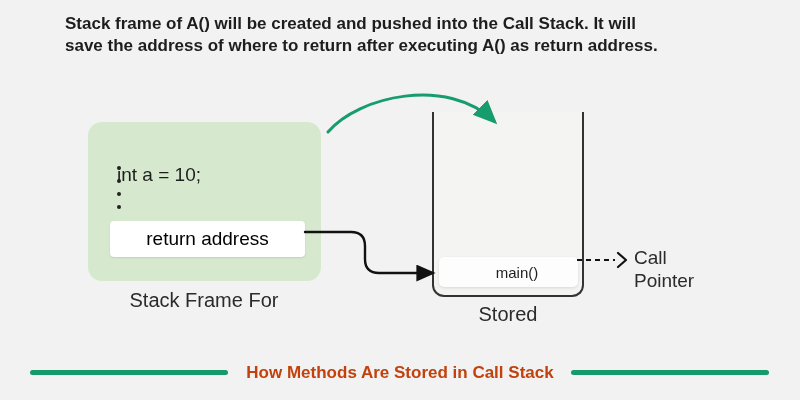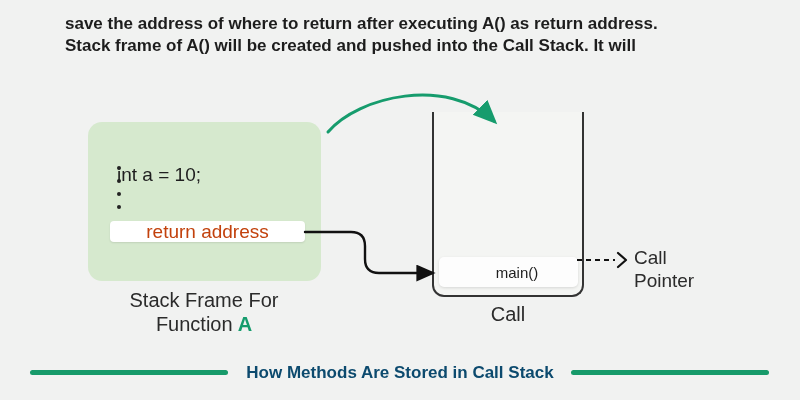--- a/index.html
+++ b/index.html
@@ -47,29 +47,29 @@
     gap: 9px;
   }
   .v-ellipsis i {
     width: 4px; height: 4px;
     border-radius: 50%;
     background: #222;
   }
   .return-box {
     position: absolute;
     left: 22px; top: 99px;
-    width: 195px; height: 21px;
+    width: 195px; height: 36px;
     background: #ffffff;
     border-radius: 4px;
     box-shadow: 0 1px 2px rgba(0,0,0,0.10);
     display: flex;
     align-items: center;
     justify-content: center;
     font-size: 19px;
-    color: #c2410c;
+    color: #000000;
   }
 
   
   .frame-caption {
     position: absolute;
     left: 84px; top: 288px;
     width: 240px;
     text-align: center;
     font-size: 20px;
     line-height: 24px;
@@ -139,56 +139,55 @@
     border-radius: 3px;
   }
   .footer-bar.left { left: 30px; }
   .footer-bar.right { left: 571px; }
   .footer-title {
     position: absolute;
     left: 0; right: 0; top: 363px;
     text-align: center;
     font-weight: bold;
     font-size: 17px;
-    color: #0c4a6e;
+    color: #c2410c;
   }
 </style>
 </head>
 <body>
 
 <div class="canvas">
 
   <div class="header">
+    <div>Stack frame of A() will be created and pushed into the Call Stack. It will</div>
     <div>save the address of where to return after executing A() as return address.</div>
-    <div>Stack frame of A() will be created and pushed into the Call Stack. It will</div>
   </div>
 
   <div class="frame-box">
     <div class="code-line">int a = 10;</div>
     <div class="v-ellipsis">
       <i></i>
       <i></i>
       <i></i>
       <i></i>
     </div>
     <div class="return-box">
       <span>return address</span>
     </div>
   </div>
 
   <div class="frame-caption">
     <div>Stack Frame For</div>
-    <div><span>Function</span><span class="accent">A</span></div>
   </div>
 
   <div class="stack-box"></div>
   <div class="main-box">
     <span>main()</span>
   </div>
-  <div class="stack-label">Call</div>
+  <div class="stack-label">Stored</div>
   <div class="pointer-label">Call Pointer</div>
 
   <svg class="arrows" width="800" height="400" viewBox="0 0 800 400">
     <defs>
       <marker id="headGreen" markerWidth="9" markerHeight="8" refX="6.5" refY="3.5" orient="auto">
         <path d="M0,0 L8,3.5 L0,7 Z" fill="#169c6d"></path>
       </marker>
       <marker id="headBlack" markerWidth="9" markerHeight="8" refX="6.5" refY="3.5" orient="auto">
         <path d="M0,0 L8,3.5 L0,7 Z" fill="#111"></path>
       </marker>

